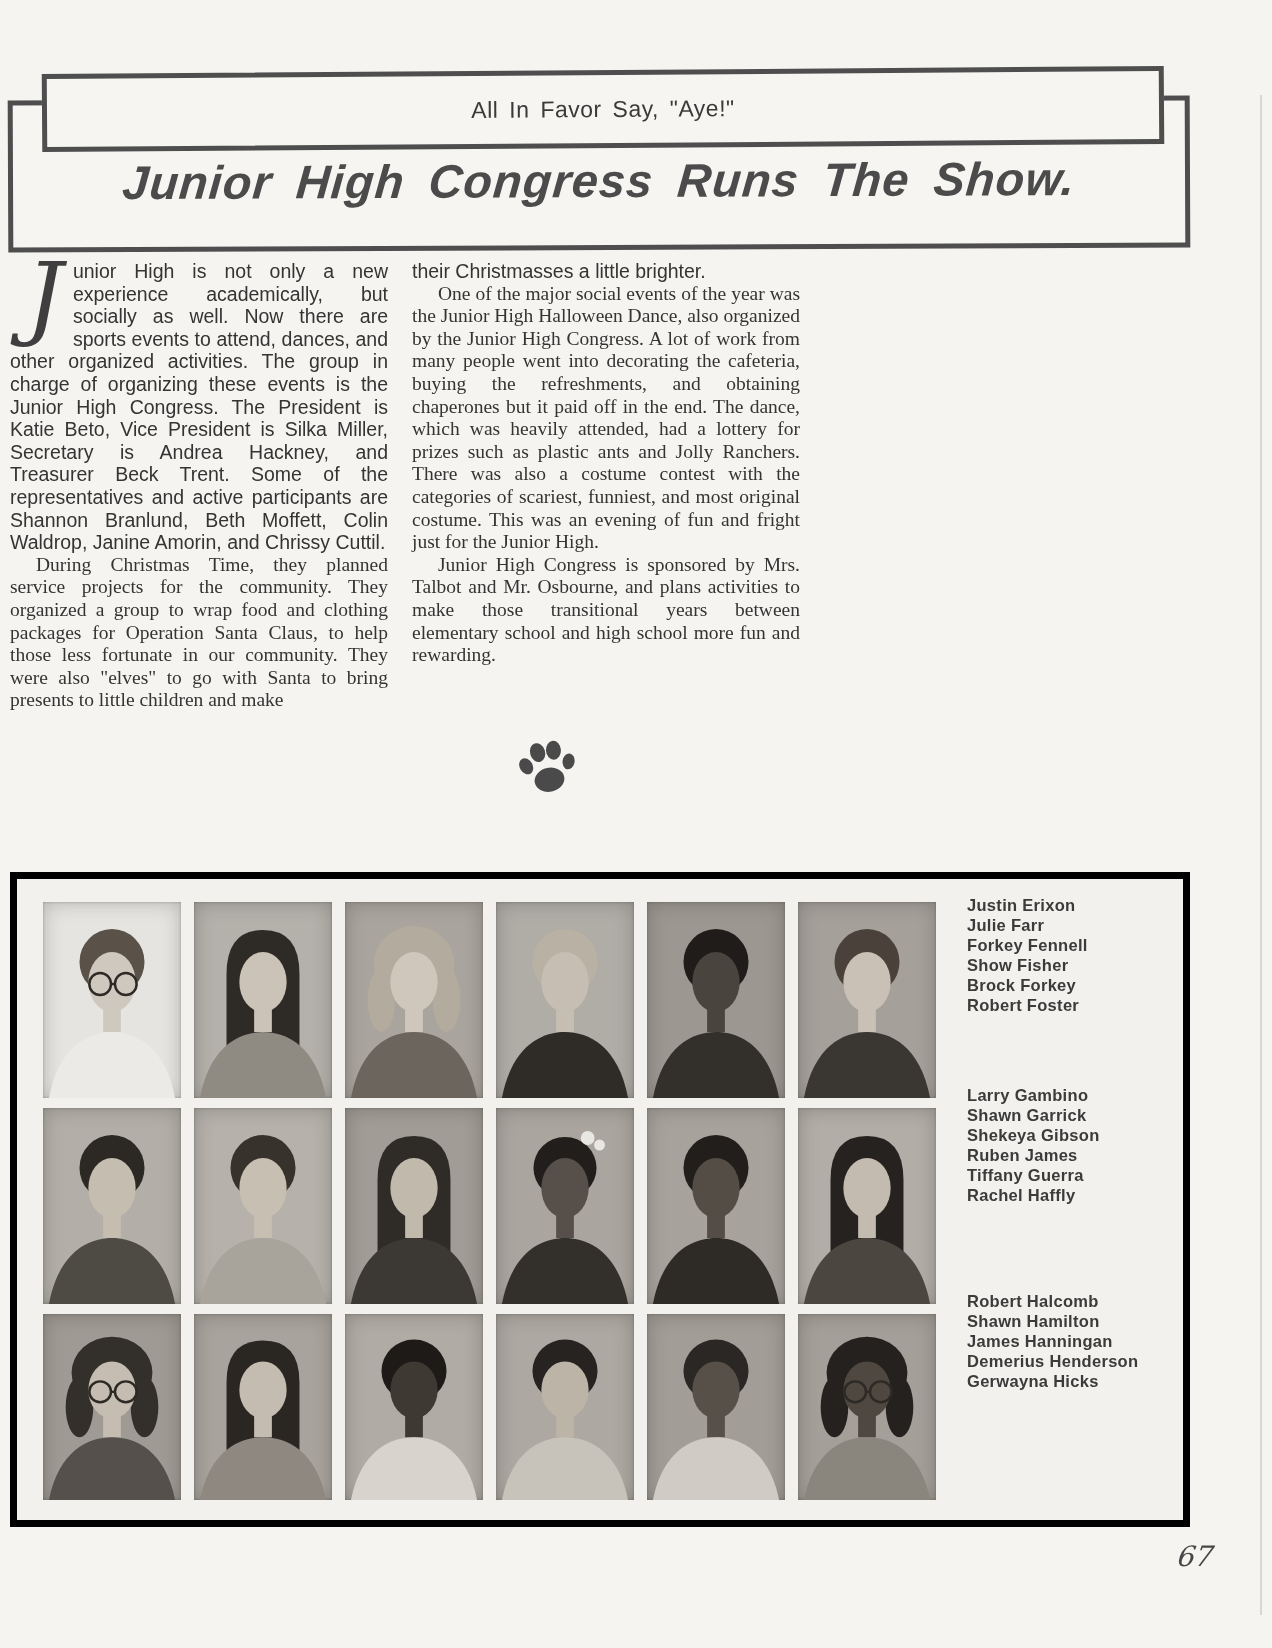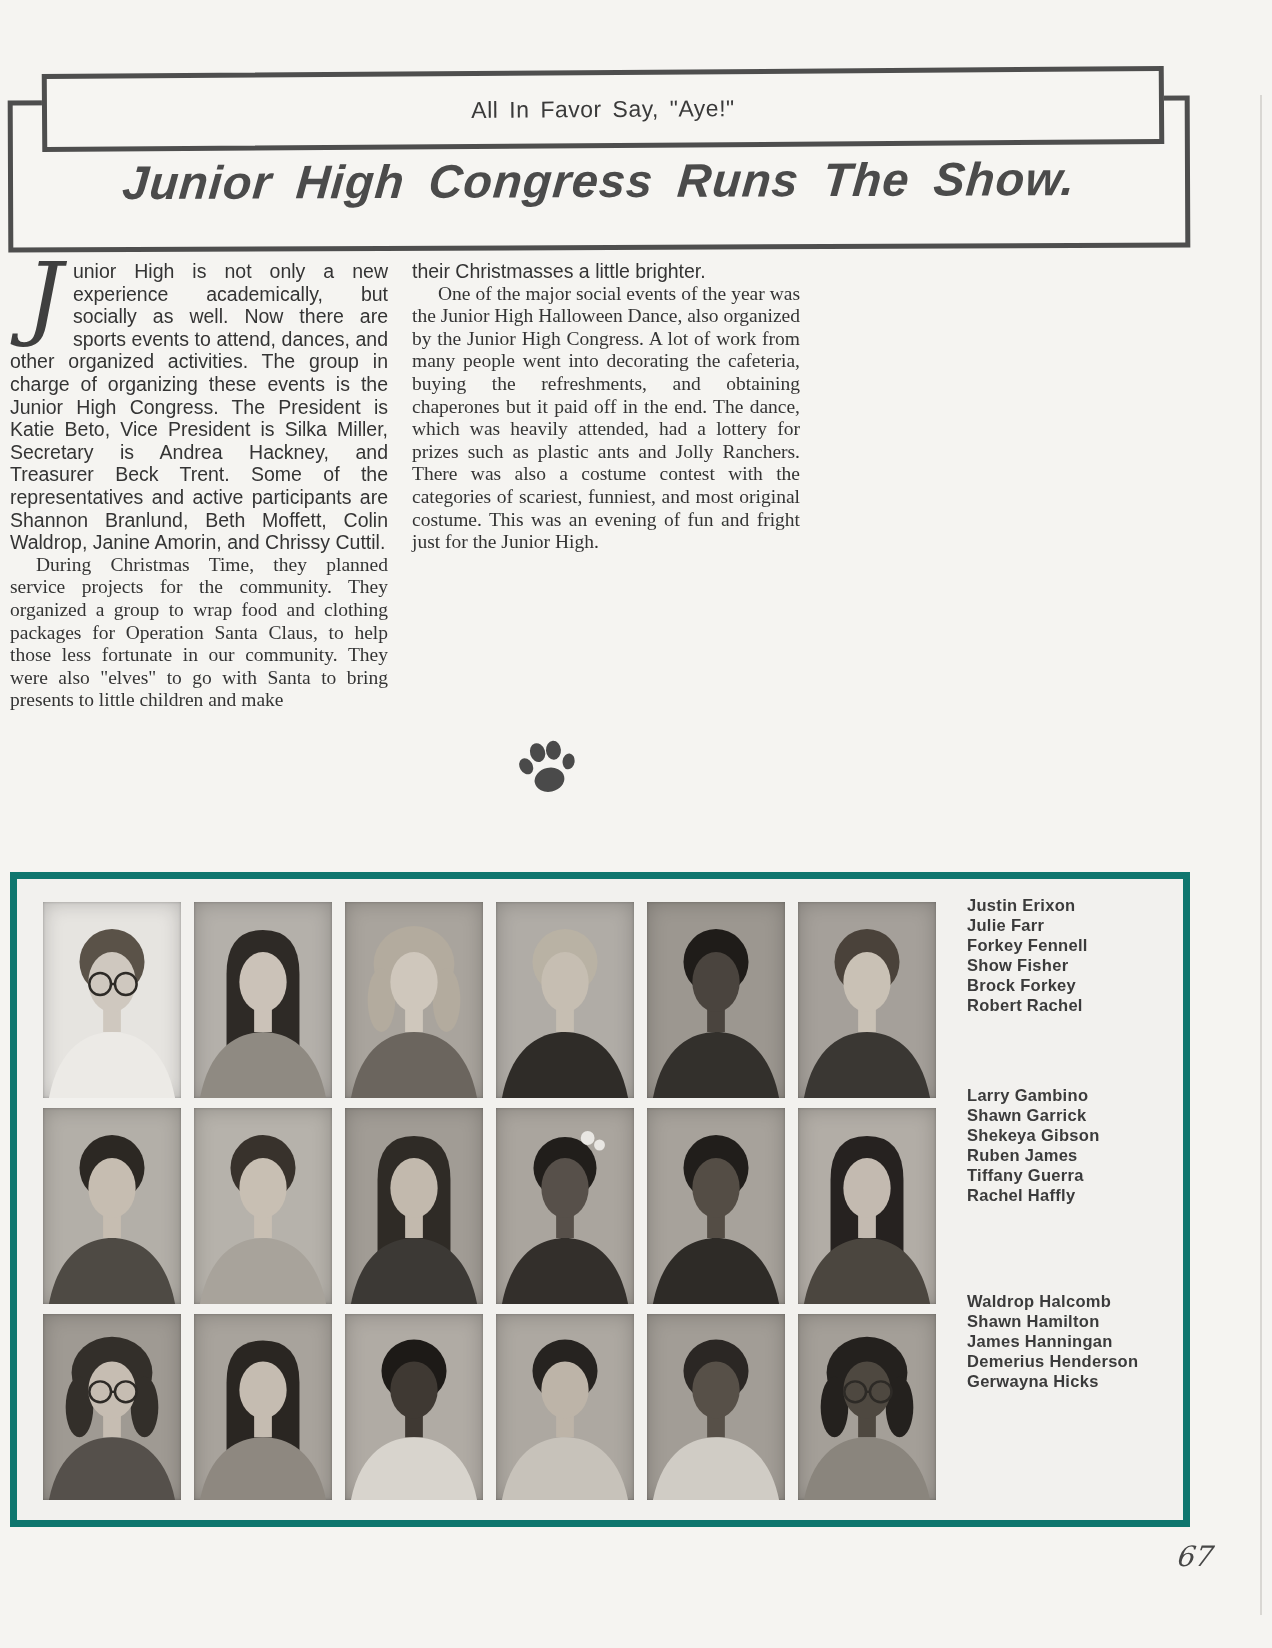--- a/index.html
+++ b/index.html
@@ -35,21 +35,21 @@
   .col-left{left:10px;width:378px;}
   .col-right{left:412px;width:388px;}
   .dropcap{
     float:left;font-family:"DejaVu Serif",serif;font-style:italic;
     font-size:92px;line-height:62px;margin:6px 10px 8px 16px;color:#3f3f3f;
   }
   .paw{position:absolute;left:516px;top:740px;transform:rotate(-12deg);z-index:4;}
   
   .photo-frame{
     position:absolute;left:10px;top:872px;width:1166px;height:641px;
-    border:7px solid #0f766e;background:#f2f1ee;
+    border:7px solid #000000;background:#f2f1ee;
   }
   .photo-grid{
     position:absolute;left:26px;top:23px;
     display:grid;grid-template-columns:repeat(6,138px);
     grid-template-rows:196px 196px 186px;column-gap:13px;row-gap:10px;
   }
   .photo{position:relative;overflow:hidden;
     box-shadow:inset 0 0 20px rgba(0,0,0,.22), inset 0 0 3px rgba(0,0,0,.25);}
   .photo svg{display:block;width:100%;height:100%;}
   .name-list{position:absolute;left:950px;width:215px;
@@ -74,20 +74,21 @@
     <span>All In Favor Say, "Aye!"</span>
   </div>
 
   <div class="col col-left">
     <p><span class="dropcap">J</span><span>unior High is not only a new experience academically, but socially as well. Now there are sports events to attend, dances, and other organized activities. The group in charge of organizing these events is the Junior High Congress. The President is Katie Beto, Vice President is Silka Miller, Secretary is Andrea Hackney, and Treasurer Beck Trent. Some of the representatives and active participants are Shannon Branlund, Beth Moffett, Colin Waldrop, Janine Amorin, and Chrissy Cuttil.</span></p>
     <p class="indent">During Christmas Time, they planned service projects for the community. They organized a group to wrap food and clothing packages for Operation Santa Claus, to help those less fortunate in our community. They were also "elves" to go with Santa to bring presents to little children and make</p>
   </div>
   <div class="col col-right">
     <p>their Christmasses a little brighter.</p>
     <p class="indent">One of the major social events of the year was the Junior High Halloween Dance, also organized by the Junior High Congress. A lot of work from many people went into decorating the cafeteria, buying the refreshments, and obtaining chaperones but it paid off in the end. The dance, which was heavily attended, had a lottery for prizes such as plastic ants and Jolly Ranchers. There was also a costume contest with the categories of scariest, funniest, and most original costume. This was an evening of fun and fright just for the Junior High.</p>
+    <p class="indent">Junior High Congress is sponsored by Mrs. Talbot and Mr. Osbourne, and plans activities to make those transitional years between elementary school and high school more fun and rewarding.</p>
   </div>
 
   <svg class="paw" width="62" height="56" viewBox="0 0 62 56" style="color: rgb(74, 74, 74);">
     <g fill="currentColor">
       <ellipse cx="11" cy="22" rx="6.5" ry="8.5" transform="rotate(-18 11 22)"></ellipse>
       <ellipse cx="25" cy="11" rx="7.5" ry="9.5" transform="rotate(-6 25 11)"></ellipse>
       <ellipse cx="41" cy="12" rx="7.5" ry="9.5" transform="rotate(8 41 12)"></ellipse>
       <ellipse cx="53.5" cy="26" rx="6" ry="8" transform="rotate(20 53.5 26)"></ellipse>
       <ellipse cx="31" cy="40" rx="15" ry="12"></ellipse>
     </g>
@@ -277,32 +278,32 @@
     <path d="M6,196 C16,144 46,130 70,130 C94,130 124,144 134,196 Z" fill="#8a857d"></path>
   </svg>
         </div>
       </div>
     <div class="name-list nl-0" id="nl0">
         <div>Justin Erixon</div>
         <div>Julie Farr</div>
         <div>Forkey Fennell</div>
         <div>Show Fisher</div>
         <div>Brock Forkey</div>
-        <div>Robert Rachel</div>
+        <div>Robert Foster</div>
       </div>
     <div class="name-list nl-1" id="nl1">
         <div>Larry Gambino</div>
         <div>Shawn Garrick</div>
         <div>Shekeya Gibson</div>
         <div>Ruben James</div>
         <div>Tiffany Guerra</div>
         <div>Rachel Haffly</div>
       </div>
     <div class="name-list nl-2" id="nl2">
-        <div>Waldrop Halcomb</div>
+        <div>Robert Halcomb</div>
         <div>Shawn Hamilton</div>
         <div>James Hanningan</div>
         <div>Demerius Henderson</div>
         <div>Gerwayna Hicks</div>
       </div>
   </div>
 
   <div class="pageno">67</div>
   <div class="scan-line"></div>
 </div>

